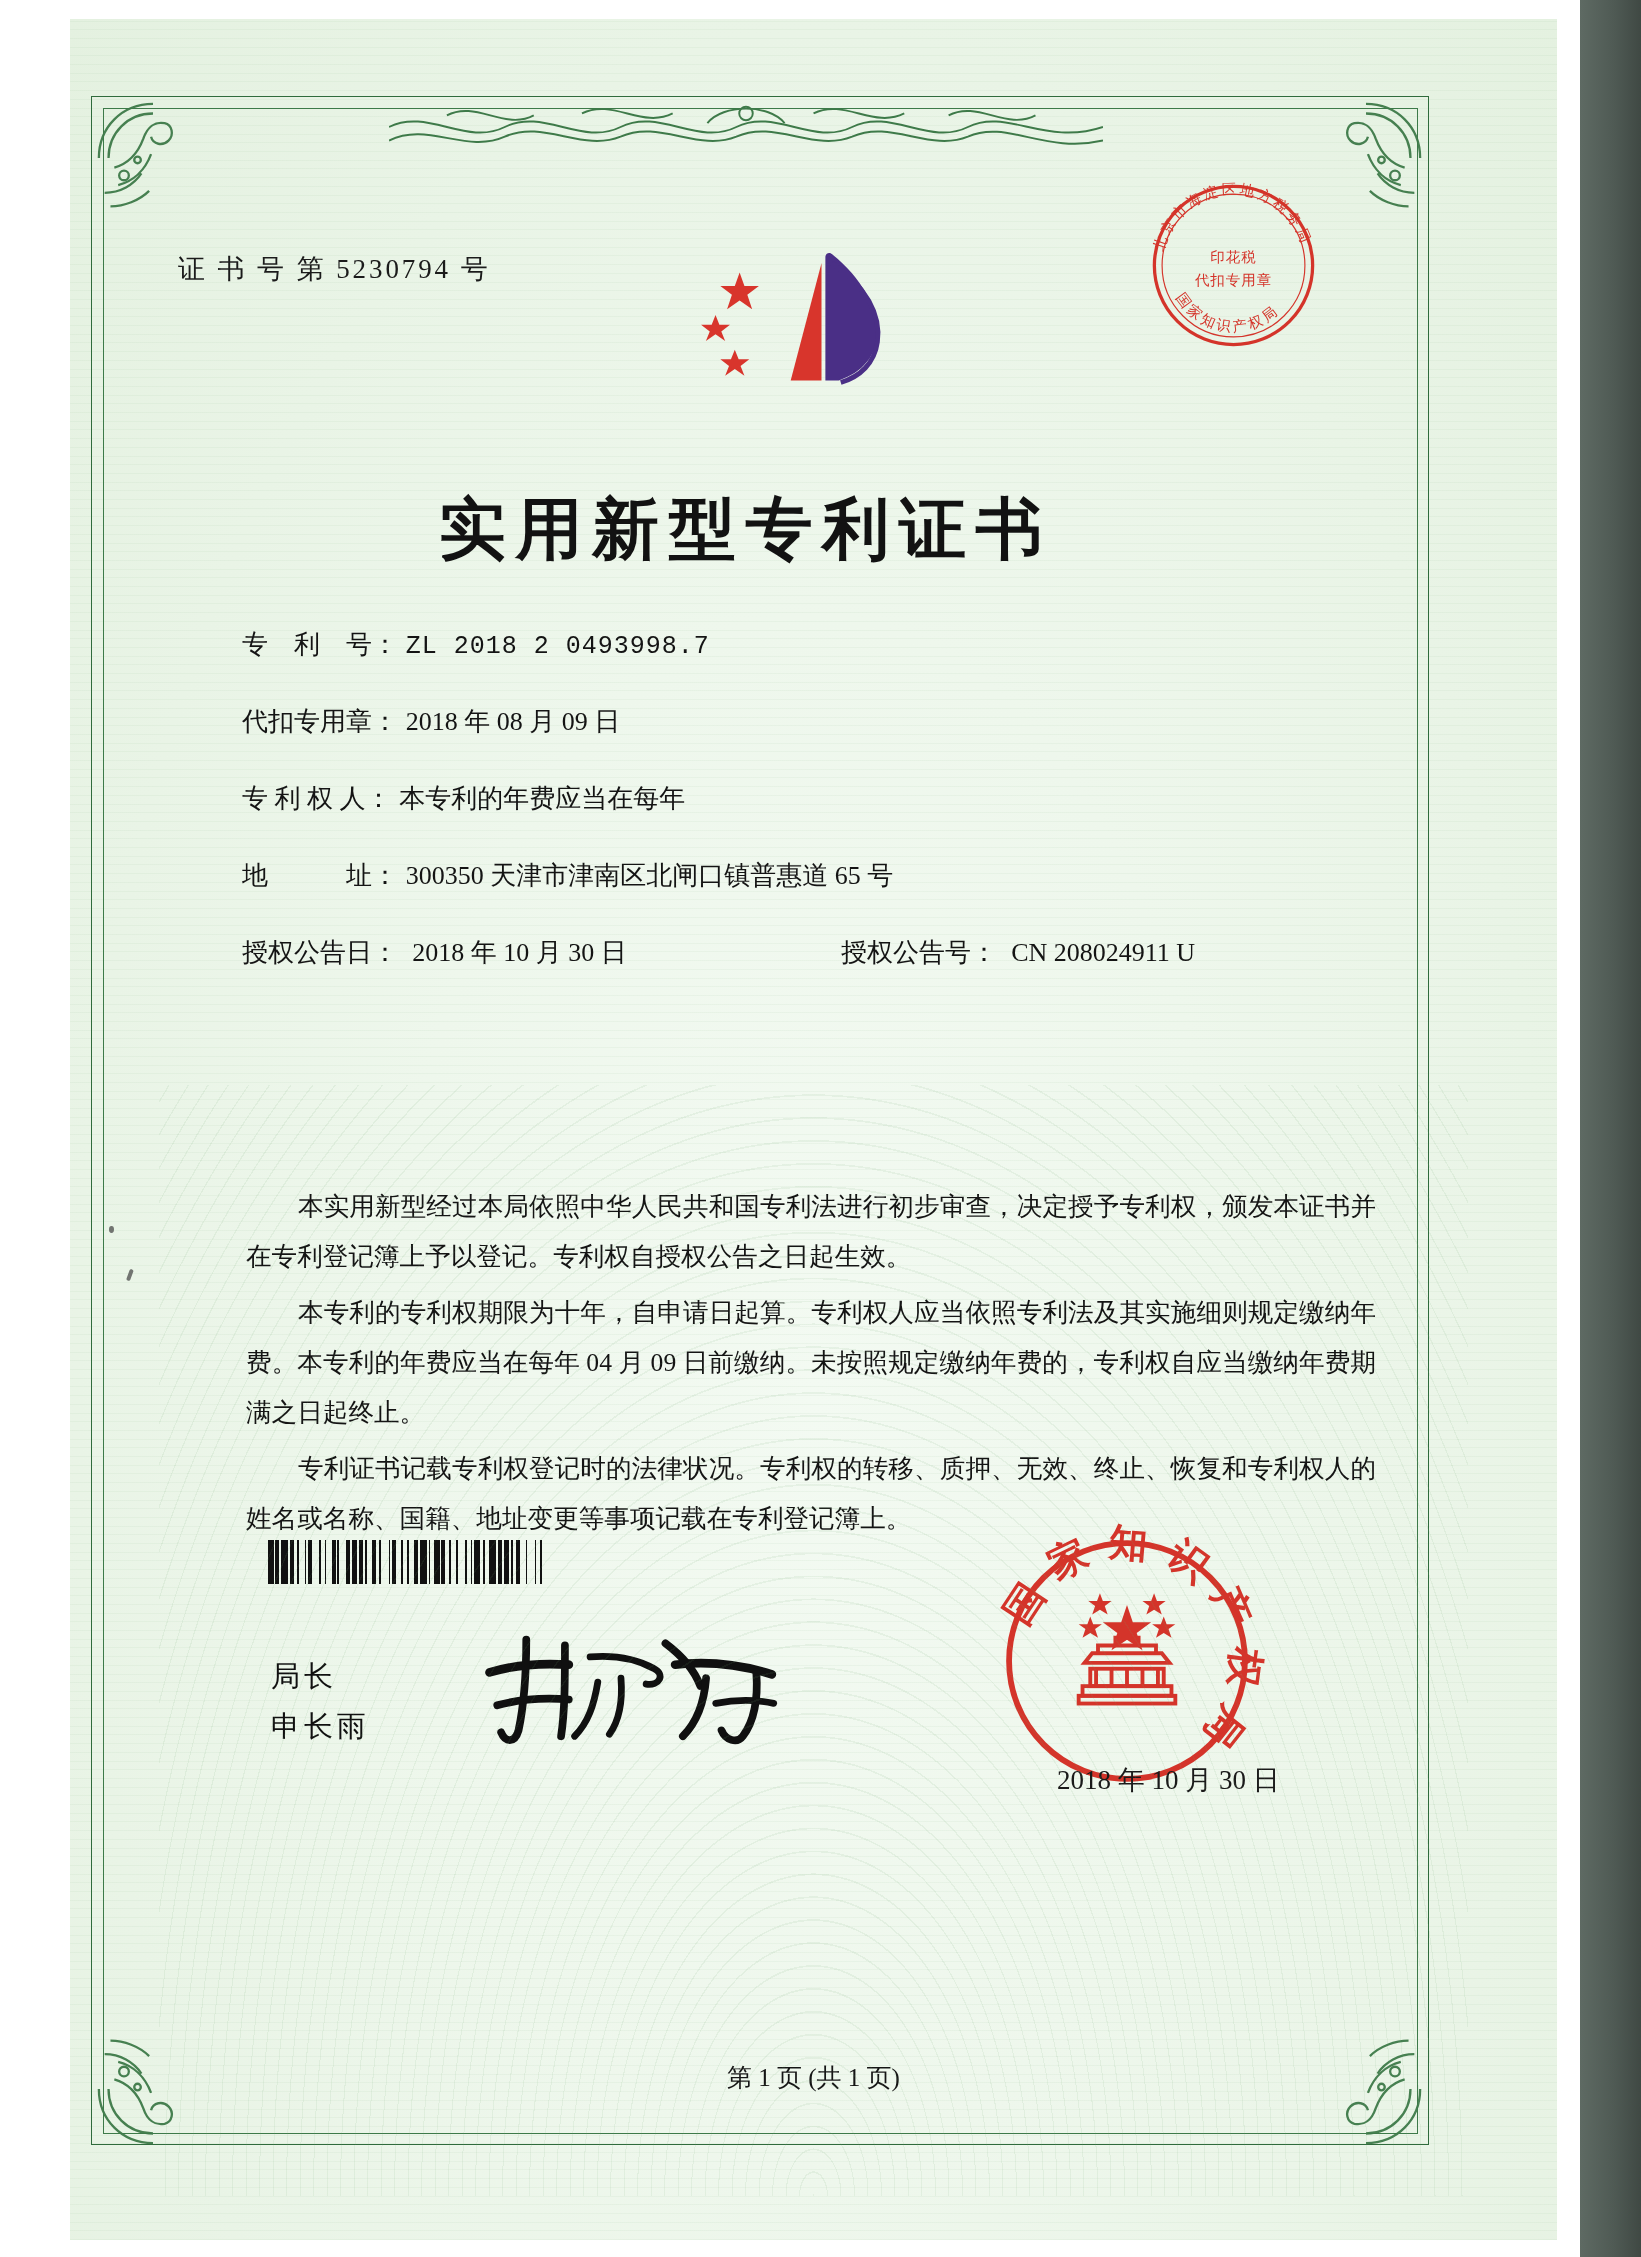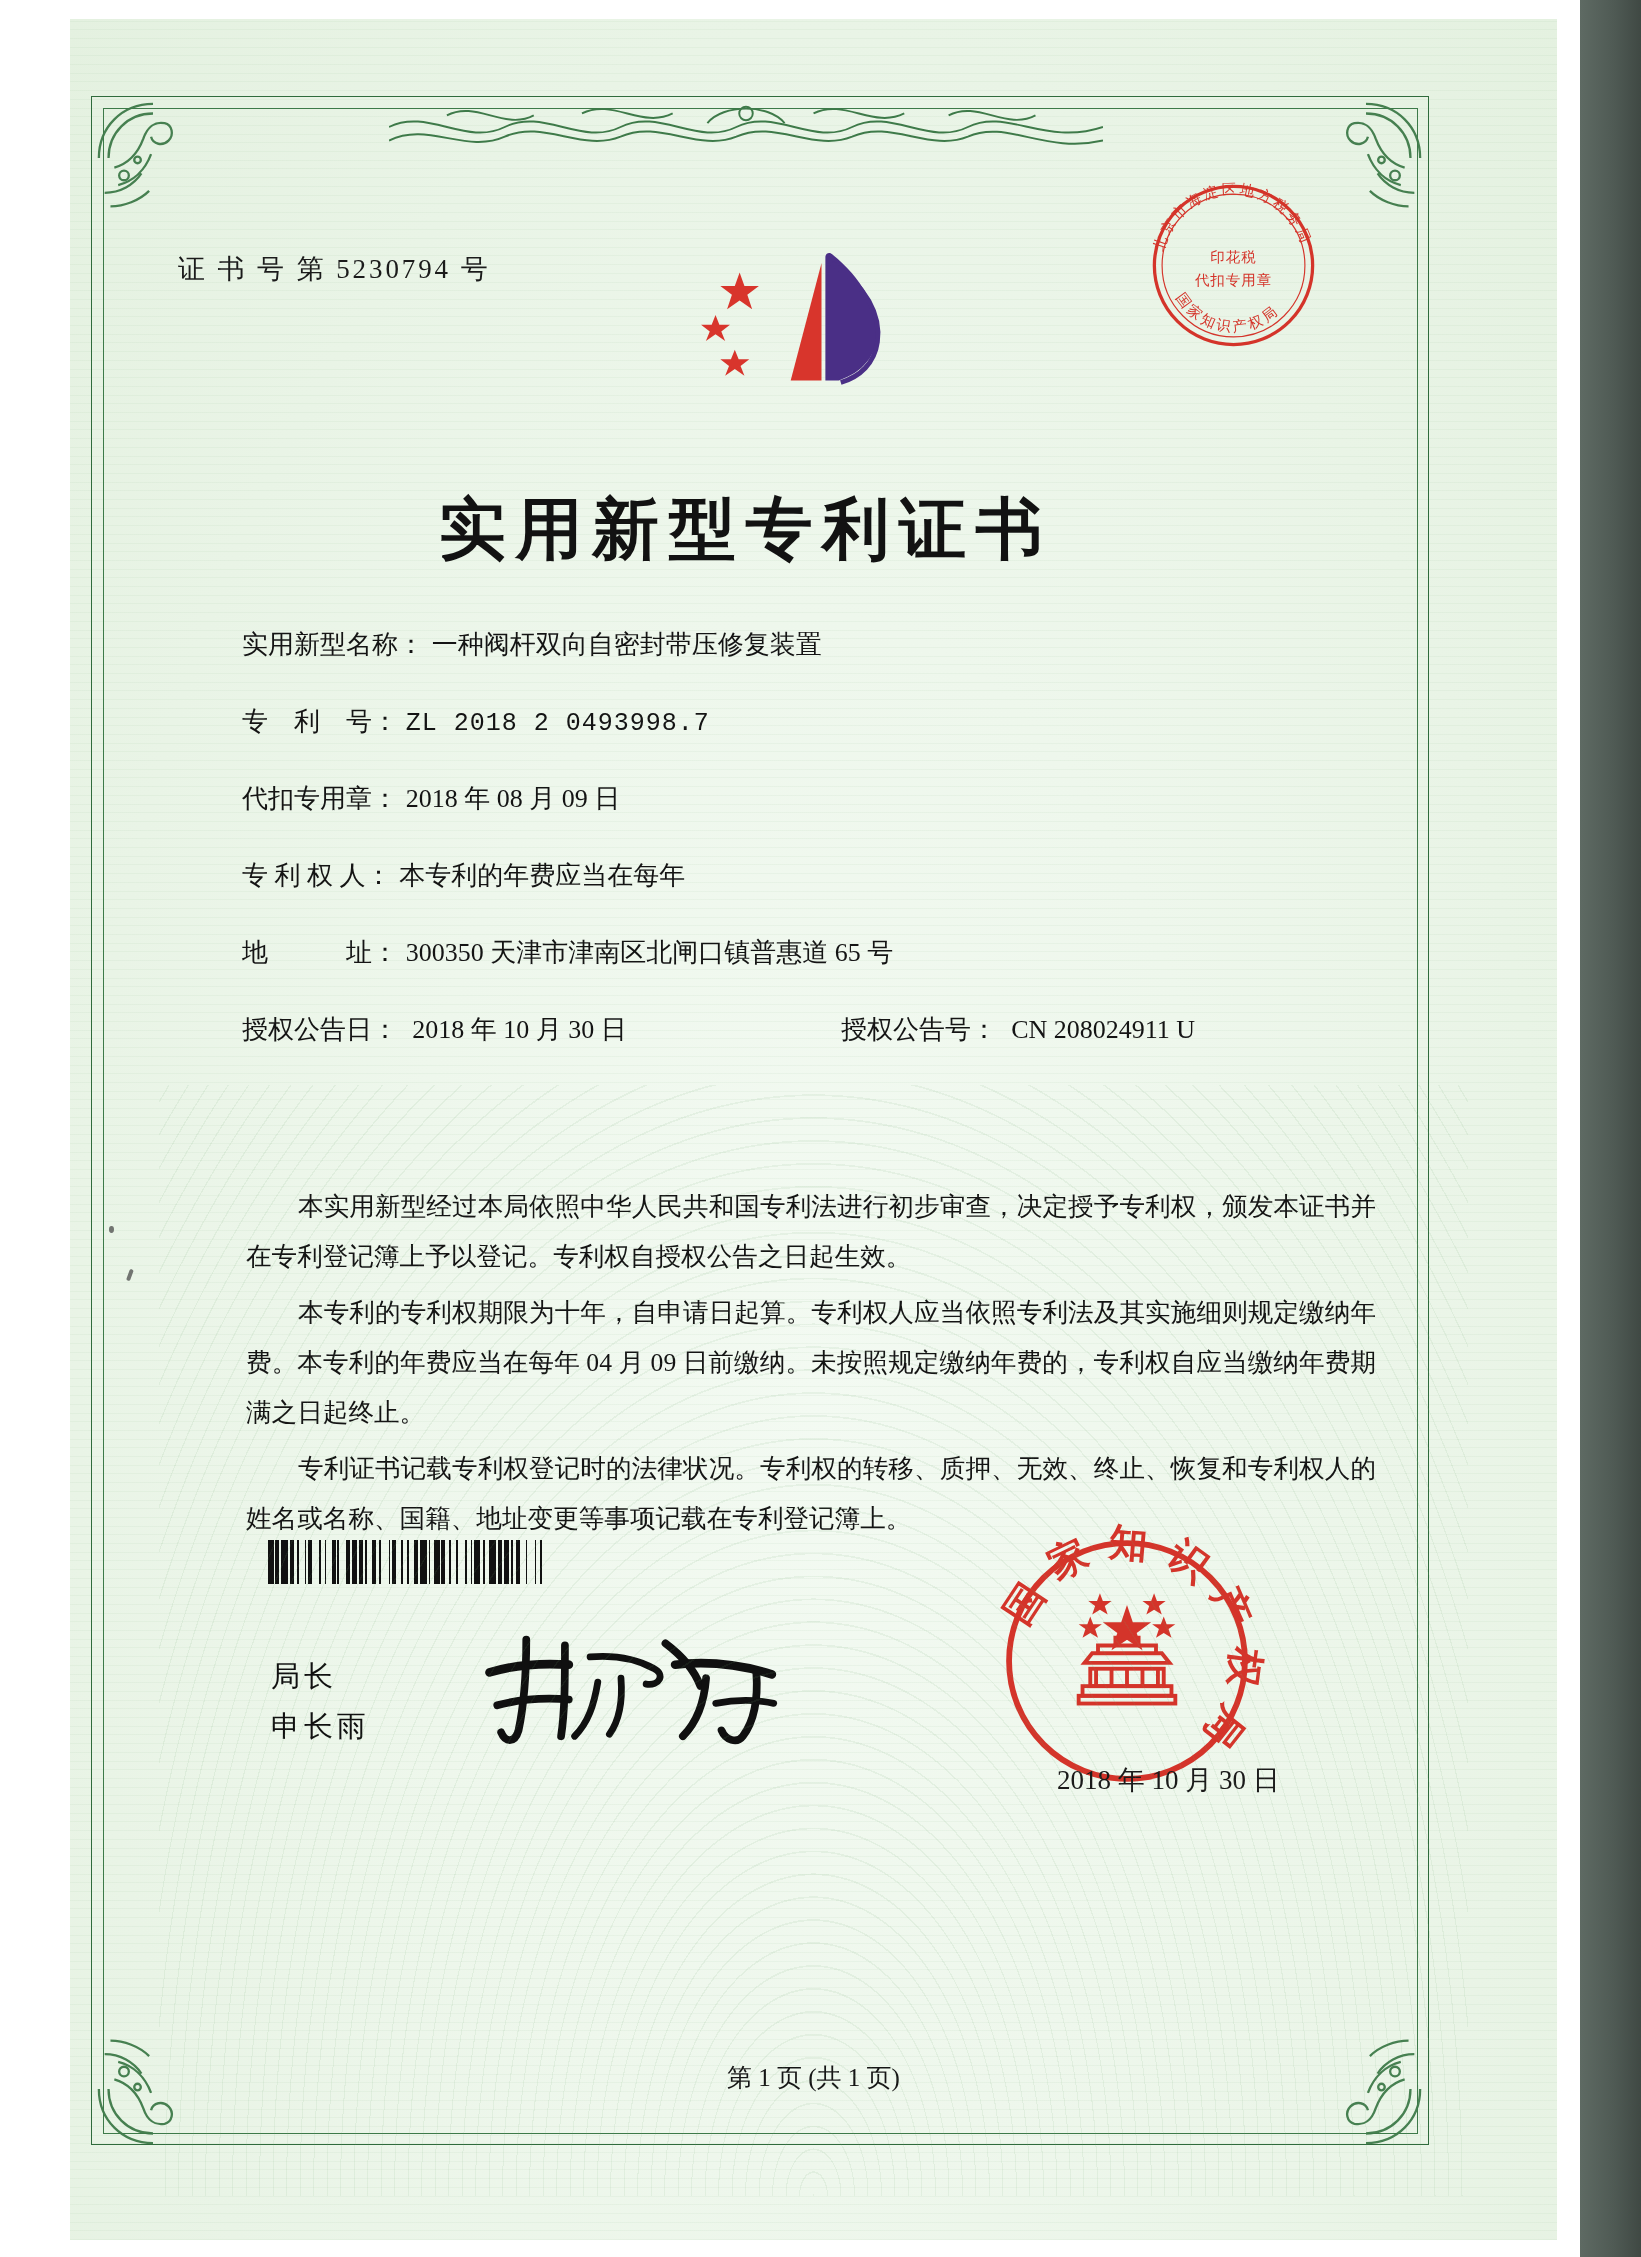--- a/index.html
+++ b/index.html
@@ -379,24 +379,20 @@
         </text>
         <text x="100" y="96" text-anchor="middle" font-family="DejaVu Serif, serif" font-size="15" fill="#d4342a" letter-spacing="1">印花税</text>
         <text x="100" y="120" text-anchor="middle" font-family="DejaVu Serif, serif" font-size="15" fill="#d4342a" letter-spacing="1">代扣专用章</text>
       </svg>
     </div>
 
     <div class="main-title">实用新型专利证书</div>
 
     <div class="fields">
 
-      <div class="row">
-        <span class="lbl">实用新型名称：</span>
-        <span class="val">一种阀杆双向自密封带压修复装置</span>
-      </div>
 
 
       <div class="row">
         <span class="lbl">专　利　号：</span>
         <span class="val mono-num">ZL 2018 2 0493998.7</span>
       </div>
 
       <div class="row">
         <span class="lbl">代扣专用章：</span>
         <span class="val">2018 年 08 月 09 日</span>

